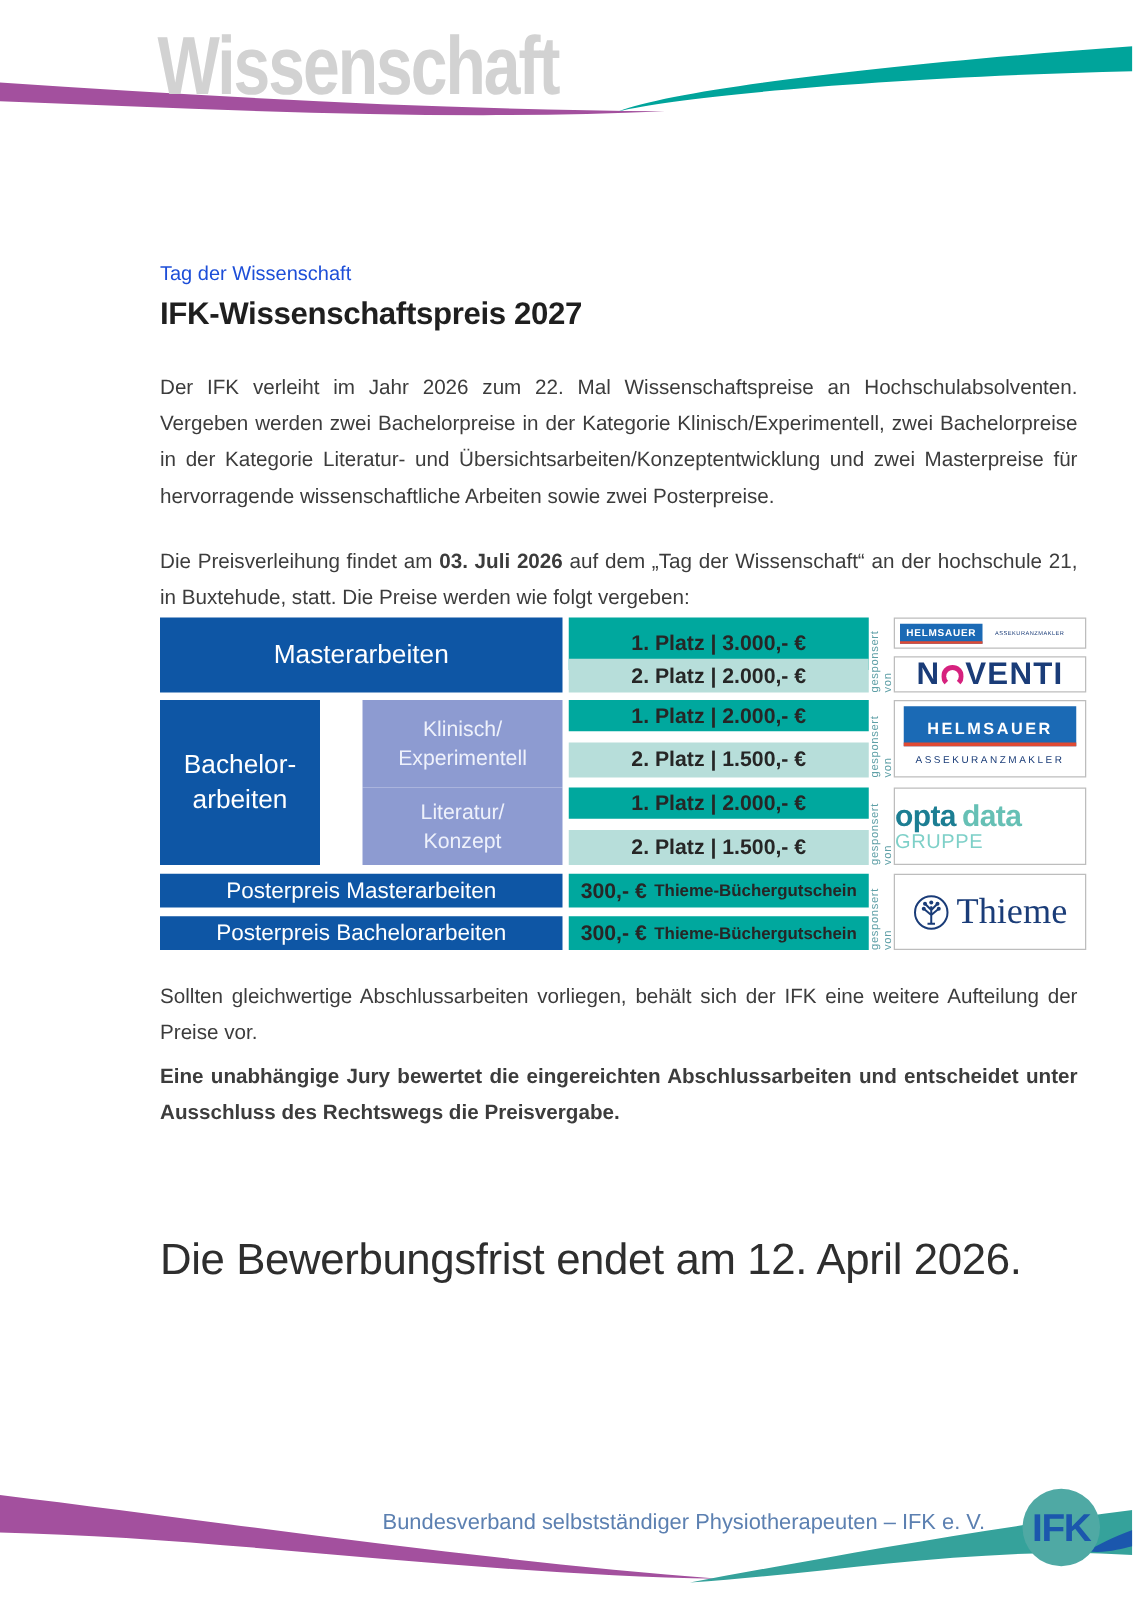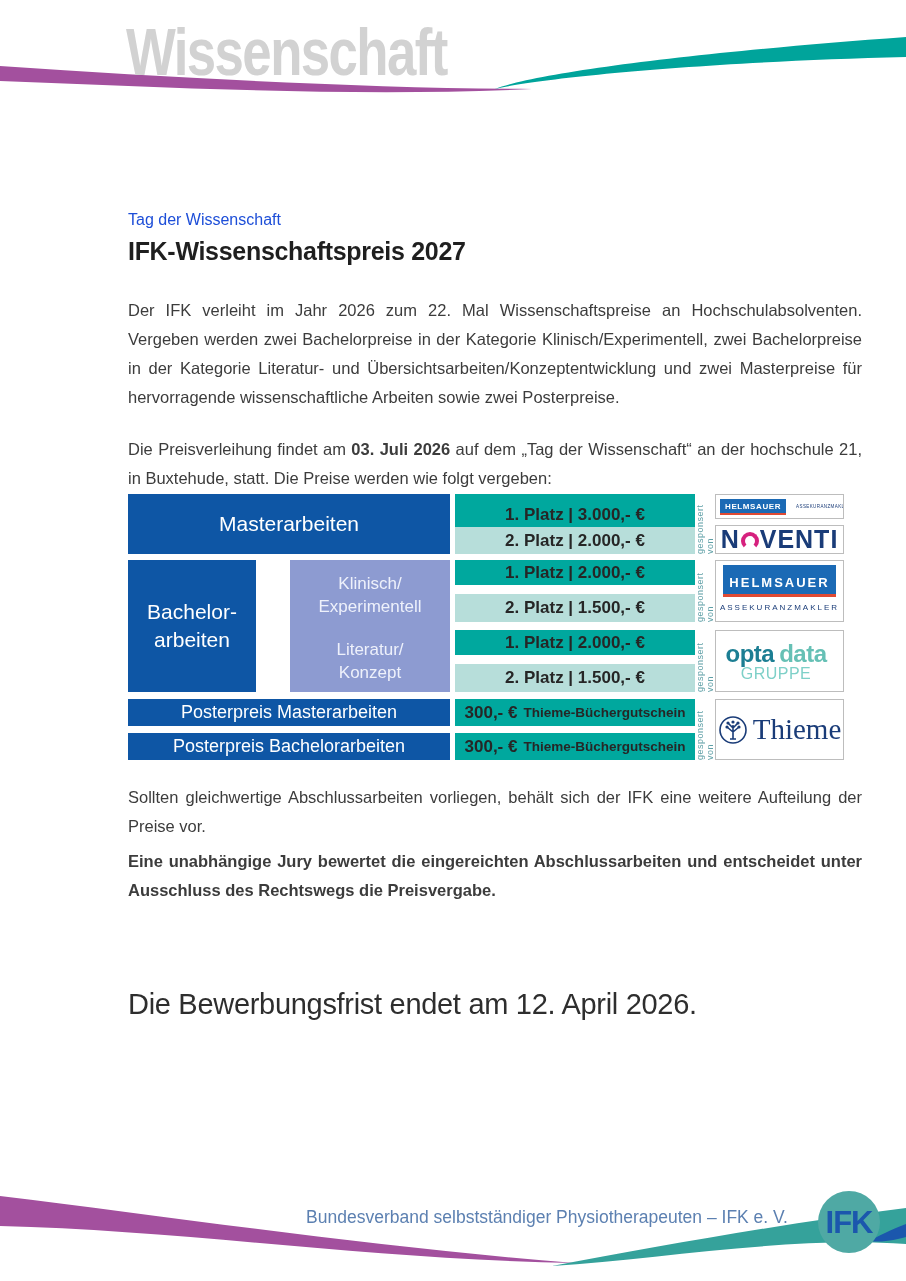--- a/index.html
+++ b/index.html
@@ -10,21 +10,21 @@
   
   .header-title{position:absolute;left:126px;top:14px;font-size:66px;font-weight:bold;
     color:#d2d2d2;letter-spacing:-2px;transform:scaleX(.8);transform-origin:left top;z-index:2;}
 
   
   .kicker{position:absolute;left:128px;top:211px;font-size:16px;color:#1d4ed8;}
   .doc-title{position:absolute;left:128px;top:237px;font-size:25px;font-weight:bold;color:#1f1f1f;letter-spacing:-.3px;}
   .para{position:absolute;left:128px;width:734px;font-size:16.5px;line-height:29px;
         text-align:justify;color:#3c3c3c;}
   .p1{top:296px;} .p2{top:419px;margin-top:16px;} .p3{top:783px;} .p4{top:847px;font-weight:bold;}
-  .deadline{position:absolute;left:128px;top:988px;font-size:29px;color:#2e2e2e;letter-spacing:-.3px;}
+  .deadline{position:absolute;left:128px;top:988px;font-size:35px;color:#2e2e2e;letter-spacing:-.3px;}
 
   
   .prize-table{position:absolute;left:128px;top:494px;width:716px;height:268px;}
   .cell{position:absolute;display:flex;align-items:center;justify-content:center;box-sizing:border-box;text-align:center;}
   .cat{background:#0E56A5;color:#ffffff;}
   .master-cat{left:0;top:0;width:322px;height:60px;font-size:21px;}
   .bachelor-cat{left:0;top:66px;width:128px;height:132px;font-size:21px;flex-direction:column;line-height:28px;}
   .sub-cat{left:162px;width:160px;background:#8D9BD1;color:#eef1fb;font-size:17px;flex-direction:column;line-height:23px;}
   .clinical{top:66px;height:70px;} .literature{top:136px;height:62px;}
   .poster{left:0;width:322px;height:27px;font-size:18px;}
@@ -34,34 +34,34 @@
   .m-p1{top:0;height:42px;} .m-p2{top:33px;height:27px;}
   .c-p1{top:66px;height:25px;} .c-p2{top:100px;height:28px;}
   .l-p1{top:136px;height:25px;} .l-p2{top:170px;height:28px;}
   .pm-prize{top:205px;height:27px;} .pb-prize{top:239px;height:27px;}
   .poster-note{font-size:13.5px;margin-left:6px;}
   .sponsored{position:absolute;left:570px;width:13px;writing-mode:vertical-rl;transform:rotate(180deg);
     font-size:9px;color:#5E9FA6;display:flex;align-items:center;justify-content:center;letter-spacing:.5px;}
   .s1{top:0;height:60px;} .s2{top:66px;height:62px;} .s3{top:136px;height:62px;} .s4{top:205px;height:61px;}
 
   
-  .logo{position:absolute;left:587px;width:129px;background:#fff;border:1px solid #bdbdbd;
+  .logo{position:absolute;left:587px;width:154px;background:#fff;border:1px solid #bdbdbd;
         box-sizing:border-box;display:flex;align-items:center;justify-content:center;overflow:hidden;}
   .logo-helmsauer-small{top:0;height:25px;justify-content:flex-start;padding:3px 4px;}
   .hss-blue{background:#1B6AB5;color:#fff;font-size:8px;font-weight:bold;letter-spacing:.6px;
             padding:3px 5px 2px;border-bottom:2px solid #E04A33;}
   .hss-sub{color:#1A3C78;font-size:4.5px;letter-spacing:.4px;margin-left:10px;}
   .logo-noventi{top:31px;height:29px;font-weight:bold;color:#1A3C78;font-size:25px;letter-spacing:1px;}
   .noventi-o{display:inline-block;width:18px;height:18px;border:4.5px solid #D6217E;border-bottom-color:transparent;
              border-radius:50%;box-sizing:border-box;margin:3px 1px 0;}
   .logo-helmsauer{top:66px;height:62px;flex-direction:column;justify-content:flex-start;padding:4px 7px 3px;}
   .hl-blue{width:100%;background:#1B6AB5;color:#fff;text-align:center;font-weight:bold;letter-spacing:2px;
            font-size:13px;padding:10px 0 4px;border-bottom:3px solid #E04A33;box-sizing:border-box;}
   .hl-sub{margin-top:6px;color:#1A3C78;font-size:8px;letter-spacing:2px;}
-  .logo-optadata{top:136px;height:62px;flex-direction:column;align-items:center;justify-content:center;padding-right:7px;}
+  .logo-optadata{top:136px;height:62px;flex-direction:column;align-items:flex-start;justify-content:center;padding-right:7px;}
   .od-line1{font-weight:bold;font-size:24px;letter-spacing:-.5px;}
   .od-w1{color:#1C7E93;} .od-w2{color:#66C0B5;margin-left:5px;}
   .od-sub{color:#7ED0C8;font-size:16px;letter-spacing:.5px;margin-top:-3px;}
   .logo-thieme{top:205px;height:61px;gap:5px;}
   .thieme-name{font-family:"Liberation Serif",serif;font-size:29px;color:#1A3C78;}
 
   
   .footer-text{position:absolute;top:1207px;right:118px;font-size:17.5px;color:#5C80B1;z-index:2;}
 </style>
 </head>

